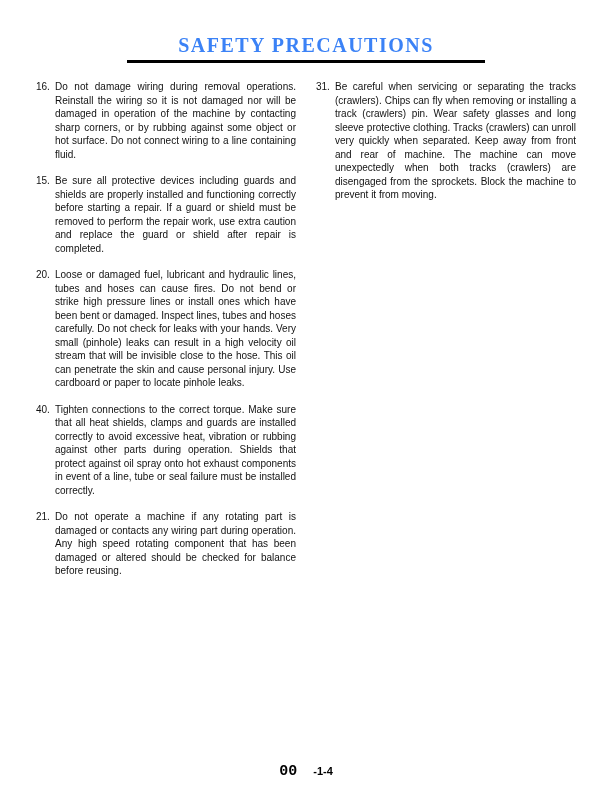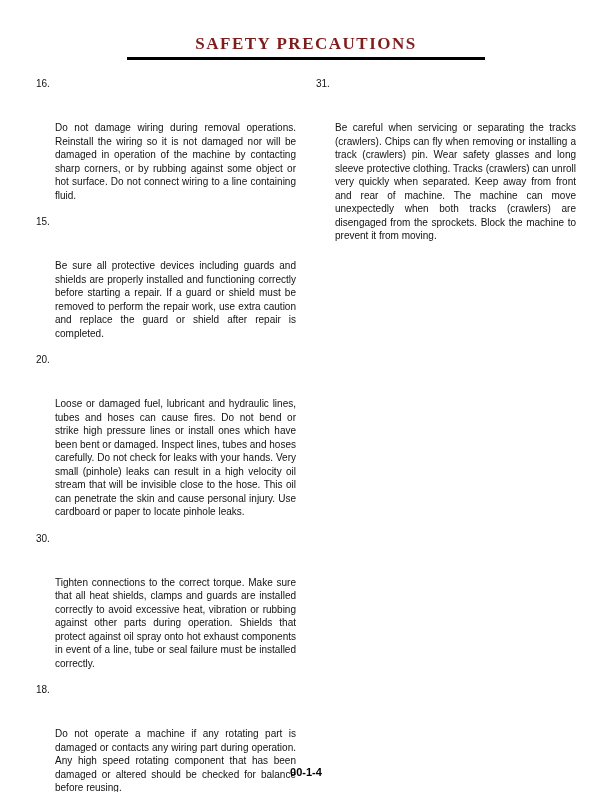--- a/index.html
+++ b/index.html
@@ -20,24 +20,24 @@
   }
   .page-header {
     width: 358px;
     margin: 0 auto;
     text-align: center;
     border-bottom: 3px solid #000000;
     padding-bottom: 3px;
   }
   .page-title {
     font-family: "Liberation Serif", serif;
-    font-size: 17px;
+    font-size: 20px;
     font-weight: bold;
     letter-spacing: 1.5px;
-    color: #7f1d1d;
+    color: #3b82f6;
     white-space: nowrap;
   }
   .columns {
     display: flex;
     gap: 20px;
     margin-top: 17px;
   }
   .col {
     flex: 1 1 0;
     min-width: 0;
@@ -54,38 +54,39 @@
     font-size: 10px;
     line-height: 13.5px;
     text-align: left;
     white-space: nowrap;
   }
   .item-text {
     flex: 1 1 auto;
     font-size: 10px;
     line-height: 13.5px;
     text-align: justify;
-    margin-top: 44px;
   }
   .page-footer {
     position: absolute;
     left: 0;
     right: 0;
     bottom: 12px;
     text-align: center;
     font-weight: bold;
     color: #000000;
   }
   .page-number-main {
-    font-size: 11px;
+    font-size: 15px;
     font-weight: bold;
+    font-family: Liberation Mono, monospace;
   }
   .page-number-sub {
     font-size: 11px;
     font-weight: bold;
+    padding-left: 16px;
   }
 </style>
 </head>
 <body>
 
 <div class="page">
 
   <header class="page-header">
     <h1 class="page-title">SAFETY PRECAUTIONS</h1>
   </header>
@@ -99,25 +100,25 @@
       </div>
       <div class="item">
         <span class="item-number">15.</span>
         <p class="item-text">Be sure all protective devices including guards and shields are properly installed and functioning correctly before starting a repair. If a guard or shield must be removed to perform the repair work, use extra caution and replace the guard or shield after repair is completed.</p>
       </div>
       <div class="item">
         <span class="item-number">20.</span>
         <p class="item-text">Loose or damaged fuel, lubricant and hydraulic lines, tubes and hoses can cause fires. Do not bend or strike high pressure lines or install ones which have been bent or damaged. Inspect lines, tubes and hoses carefully. Do not check for leaks with your hands. Very small (pinhole) leaks can result in a high velocity oil stream that will be invisible close to the hose. This oil can penetrate the skin and cause personal injury. Use cardboard or paper to locate pinhole leaks.</p>
       </div>
       <div class="item">
-        <span class="item-number">30.</span>
+        <span class="item-number">40.</span>
         <p class="item-text">Tighten connections to the correct torque. Make sure that all heat shields, clamps and guards are installed correctly to avoid excessive heat, vibration or rubbing against other parts during operation. Shields that protect against oil spray onto hot exhaust components in event of a line, tube or seal failure must be installed correctly.</p>
       </div>
       <div class="item">
-        <span class="item-number">18.</span>
+        <span class="item-number">21.</span>
         <p class="item-text">Do not operate a machine if any rotating part is damaged or contacts any wiring part during operation. Any high speed rotating component that has been damaged or altered should be checked for balance before reusing.</p>
       </div>
     </section>
 
     <section class="col">
       <div class="item">
         <span class="item-number">31.</span>
         <p class="item-text">Be careful when servicing or separating the tracks (crawlers). Chips can fly when removing or installing a track (crawlers) pin. Wear safety glasses and long sleeve protective clothing. Tracks (crawlers) can unroll very quickly when separated. Keep away from front and rear of machine. The machine can move unexpectedly when both tracks (crawlers) are disengaged from the sprockets. Block the machine to prevent it from moving.</p>
       </div>
     </section>

